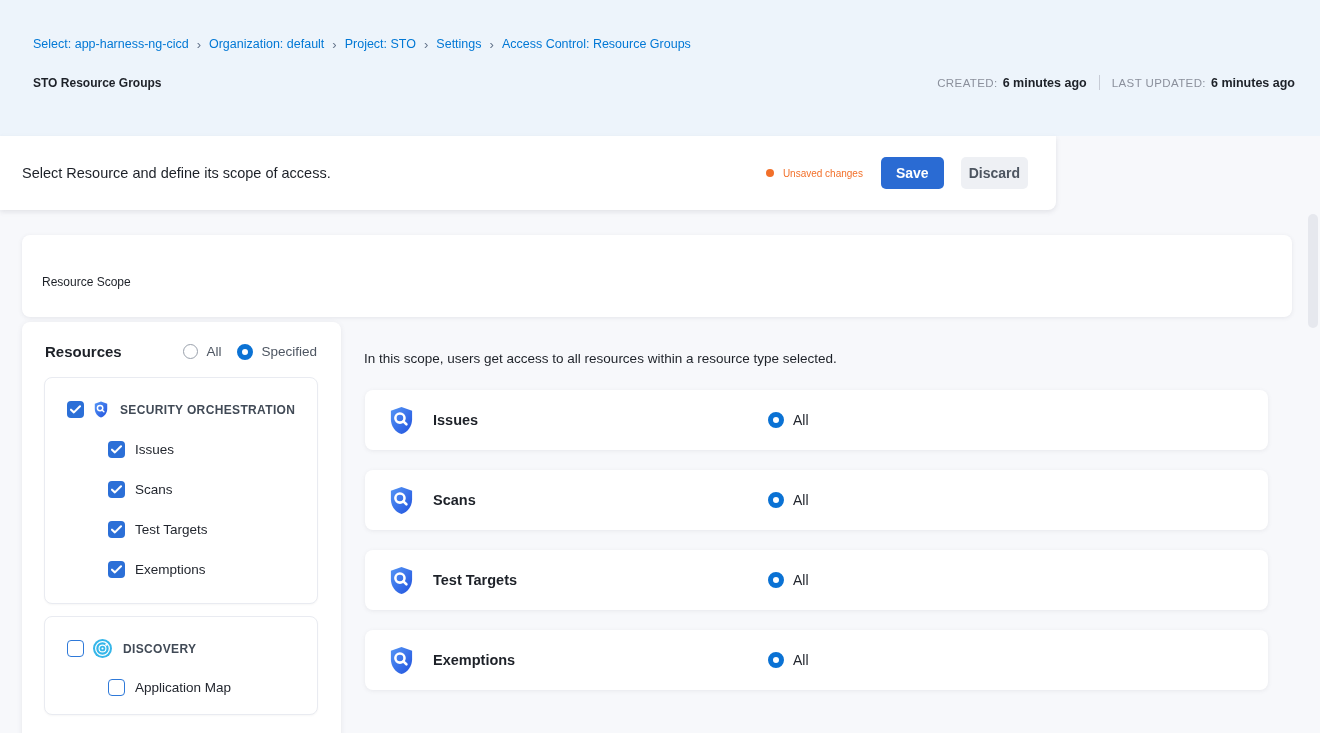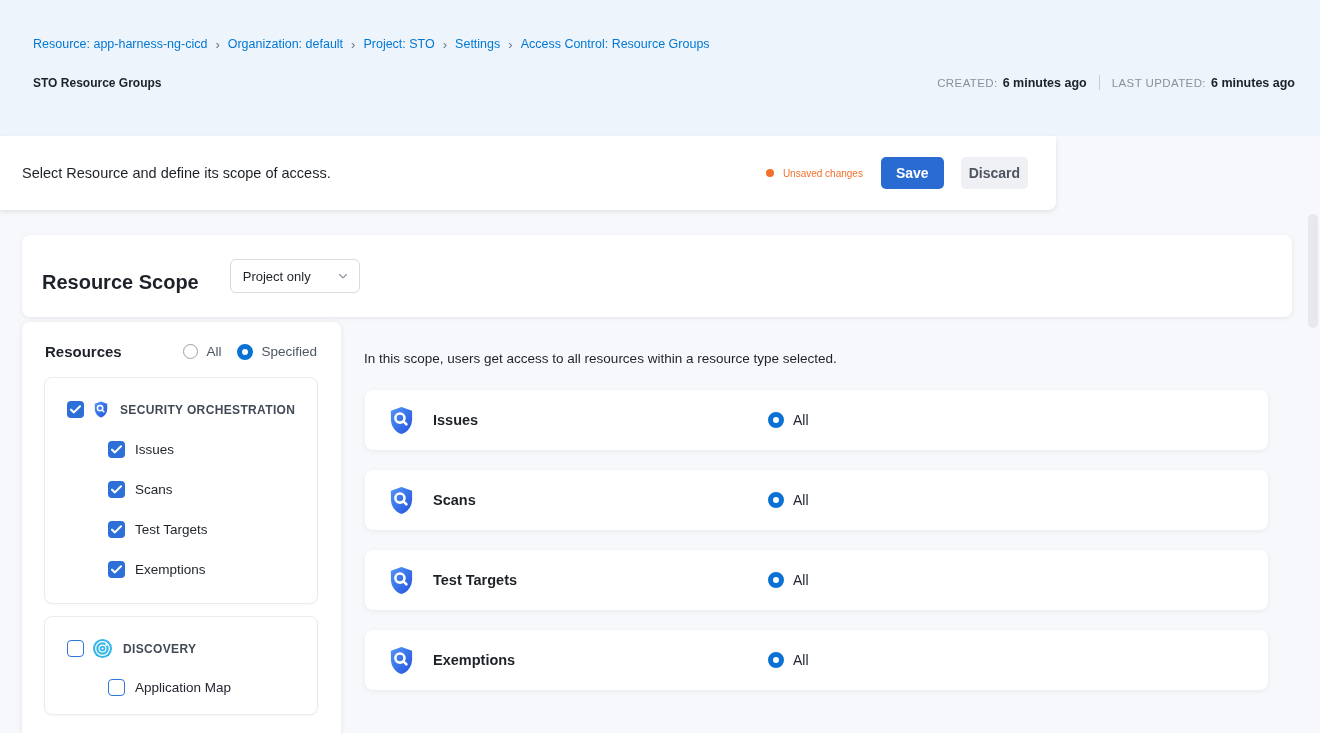--- a/index.html
+++ b/index.html
@@ -38,21 +38,21 @@
   .btn-discard { margin-left:17px; background:#eef0f4; color:#4d5560; padding:8px 8px; }
 
   
   .content { position:absolute; top:210px; left:0; width:1320px; height:523px; background:#f7f8fb; }
 
   .scope-card {
     position:absolute; left:22px; top:25px; width:1270px; height:82px;
     background:#fff; border-radius:8px; box-shadow:0 1px 4px rgba(96,97,112,.12);
     display:flex; align-items:center; padding-left:20px;
   }
-  .scope-label { font-size:20px; font-weight:700;margin-top:12px; }
+  .scope-label { font-size:12px; font-weight:400;margin-top:12px; }
   .scope-select {
     margin-left:31px; width:130px; height:34px; background:#fff;
     border:1px solid #d7dae1; border-radius:6px;
     display:flex; align-items:center; justify-content:space-between;
     padding:0 10px 0 12px; font-size:13px; font-weight:500; color:#1d2128; cursor:pointer;
   }
 
   
   .sidebar {
     position:absolute; left:22px; top:112px; width:319px; height:421px;
@@ -98,21 +98,21 @@
 
   .icon { display:inline-flex; flex:none; }
 
   .scroll-thumb { position:absolute; right:2px; top:214px; width:10px; height:114px; background:#e6e8ee; border-radius:5px; z-index:3; }
 </style>
 </head>
 <body>
 
 <div class="header">
   <div class="breadcrumb">
-    <span class="crumb">Resource: app-harness-ng-cicd</span>
+    <span class="crumb">Select: app-harness-ng-cicd</span>
     <span class="crumb-sep">›</span>
     <span class="crumb">Organization: default</span>
     <span class="crumb-sep">›</span>
     <span class="crumb">Project: STO</span>
     <span class="crumb-sep">›</span>
     <span class="crumb">Settings</span>
     <span class="crumb-sep">›</span>
     <span class="crumb">Access Control: Resource Groups</span>
   </div>
   <div class="page-title">STO Resource Groups</div>
@@ -132,28 +132,20 @@
     <span>Unsaved changes</span>
   </span>
   <button class="btn btn-save">Save</button>
   <button class="btn btn-discard">Discard</button>
 </div>
 
 <div class="content">
 
   <div class="scope-card">
     <span class="scope-label">Resource Scope</span>
-    <div class="scope-select">
-      <span>Project only</span>
-      <span class="icon">
-        <svg width="12" height="12" viewBox="0 0 16 16">
-            <path d="M3.5 6 L8 10.5 L12.5 6" stroke="#8b93a2" stroke-width="1.6" fill="none" stroke-linecap="round" stroke-linejoin="round"></path>
-          </svg>
-      </span>
-    </div>
   </div>
 
   <div class="sidebar">
     <div class="sidebar-head">
       <span class="sidebar-title">Resources</span>
       <div class="mode-radios">
         <span class="mode-radio">
           <span class="radio-off"></span>
           <span>All</span>
         </span>

